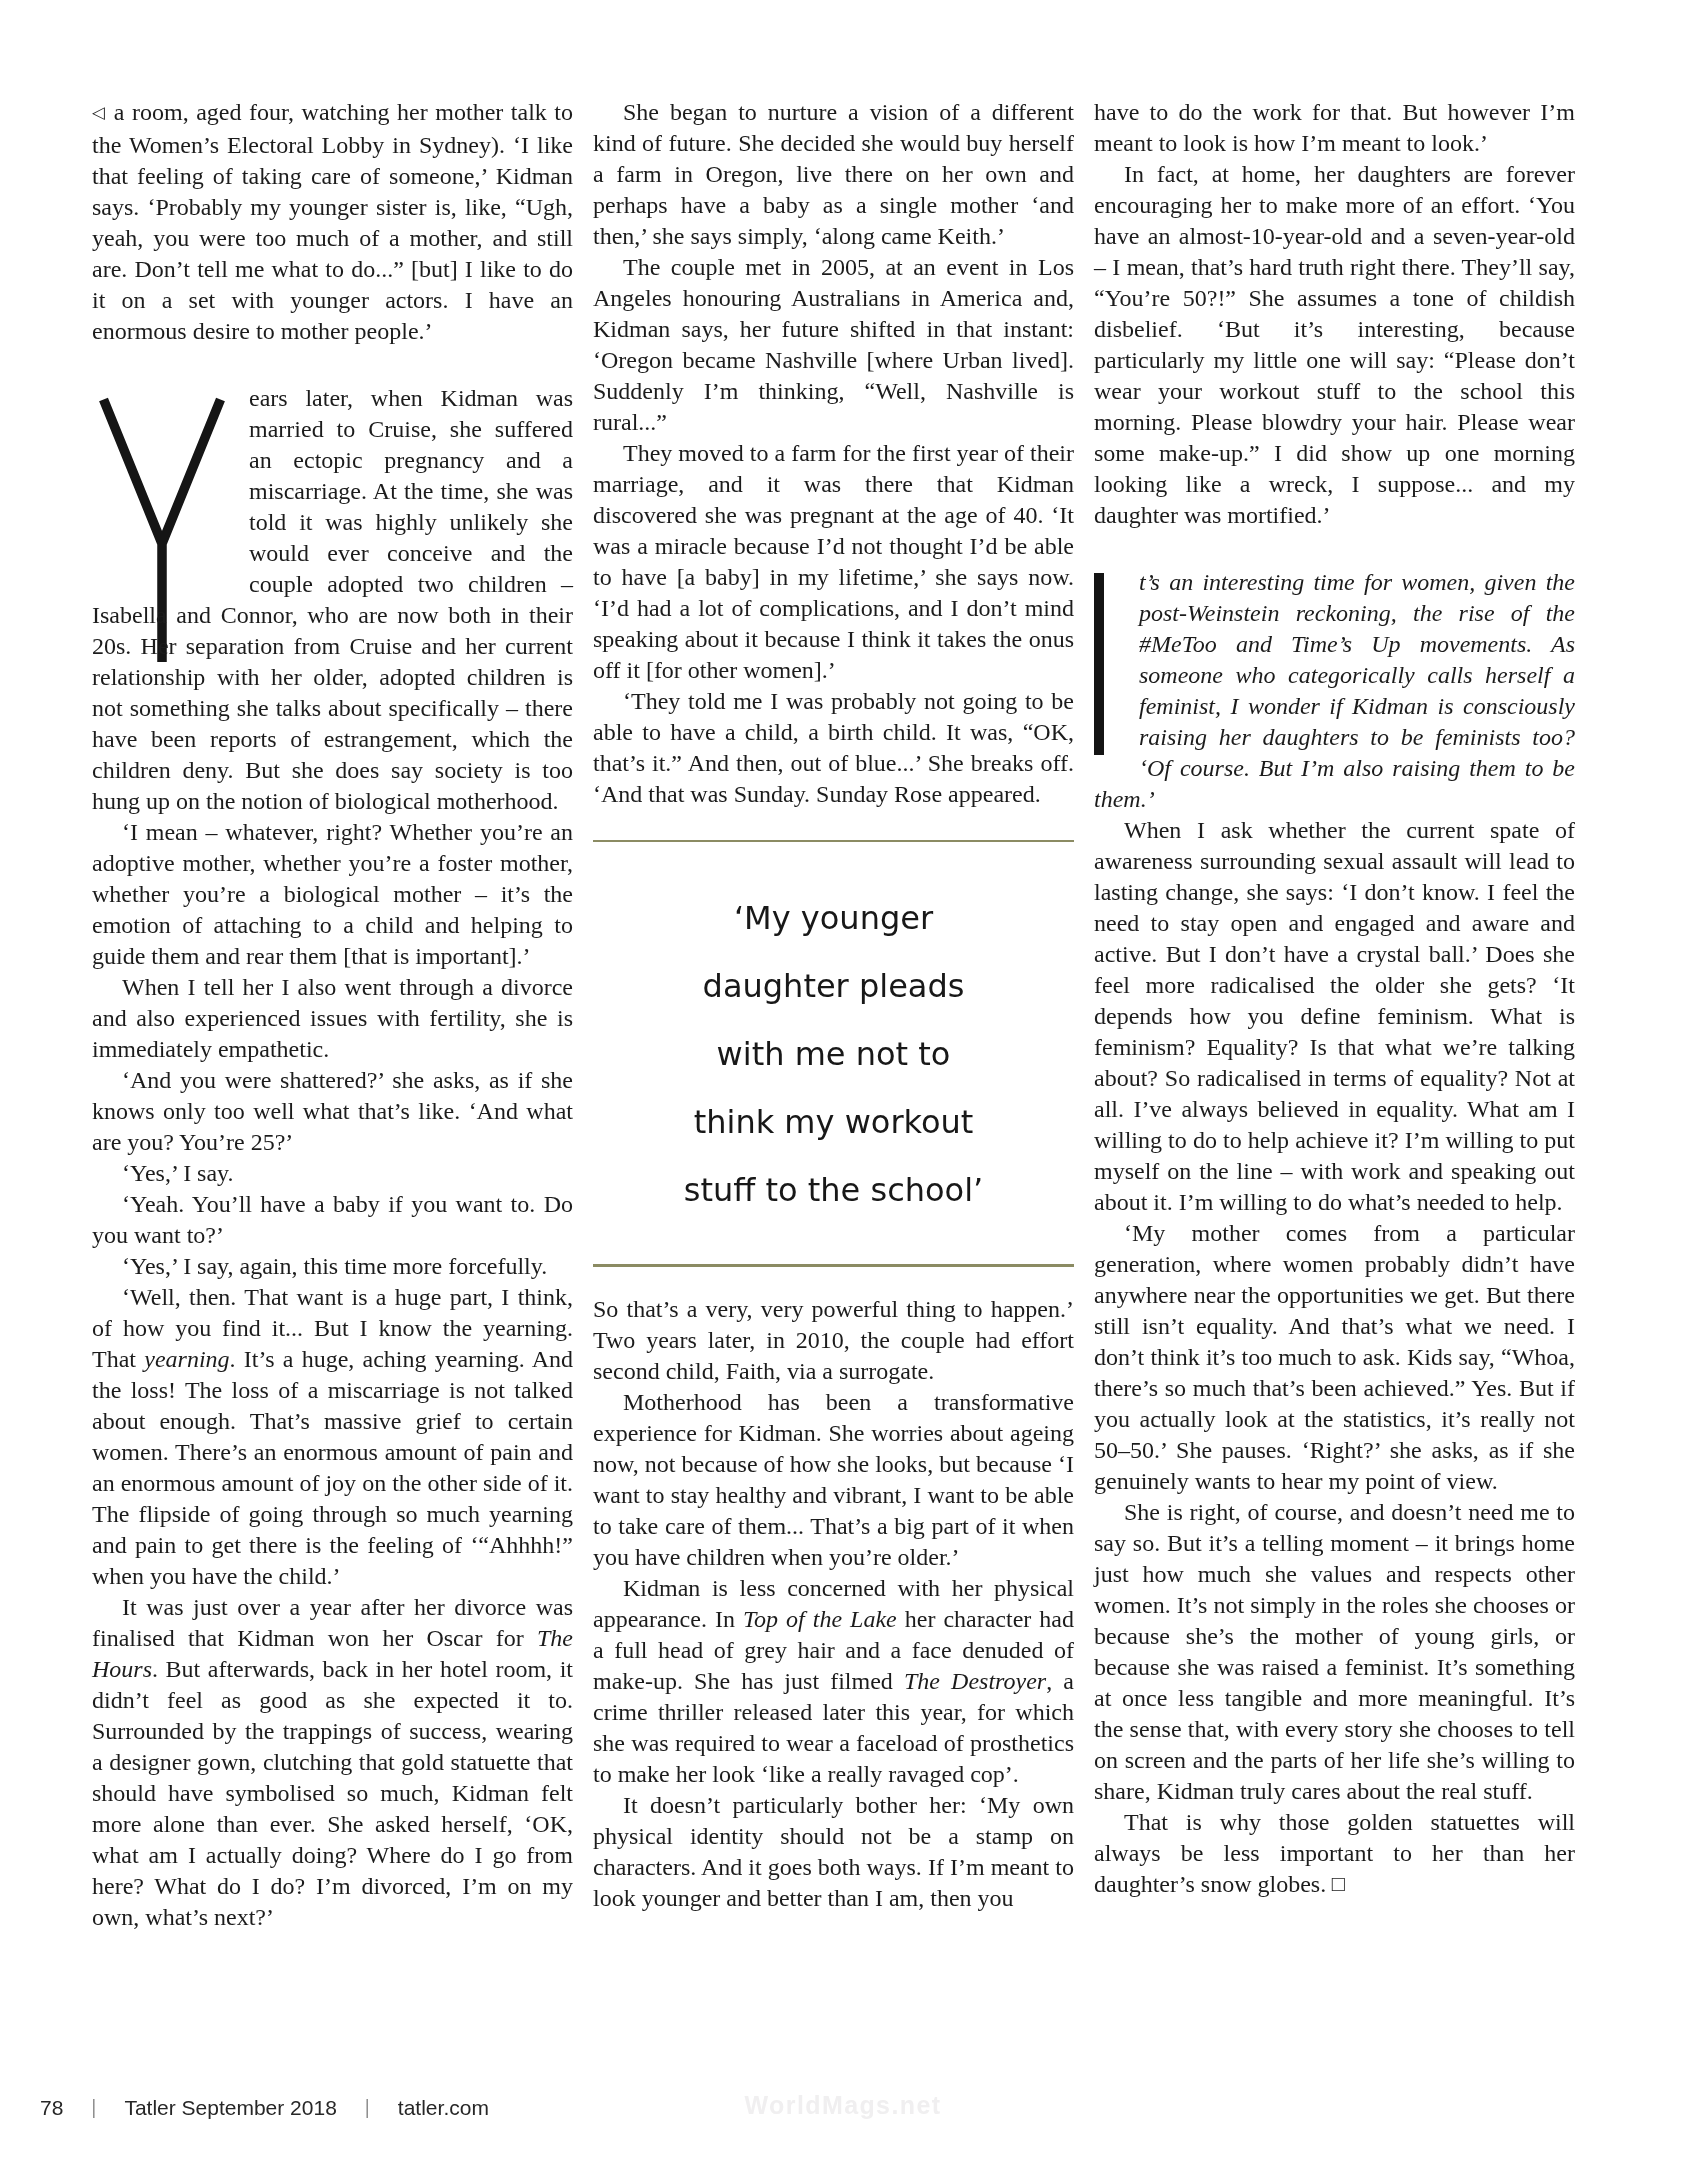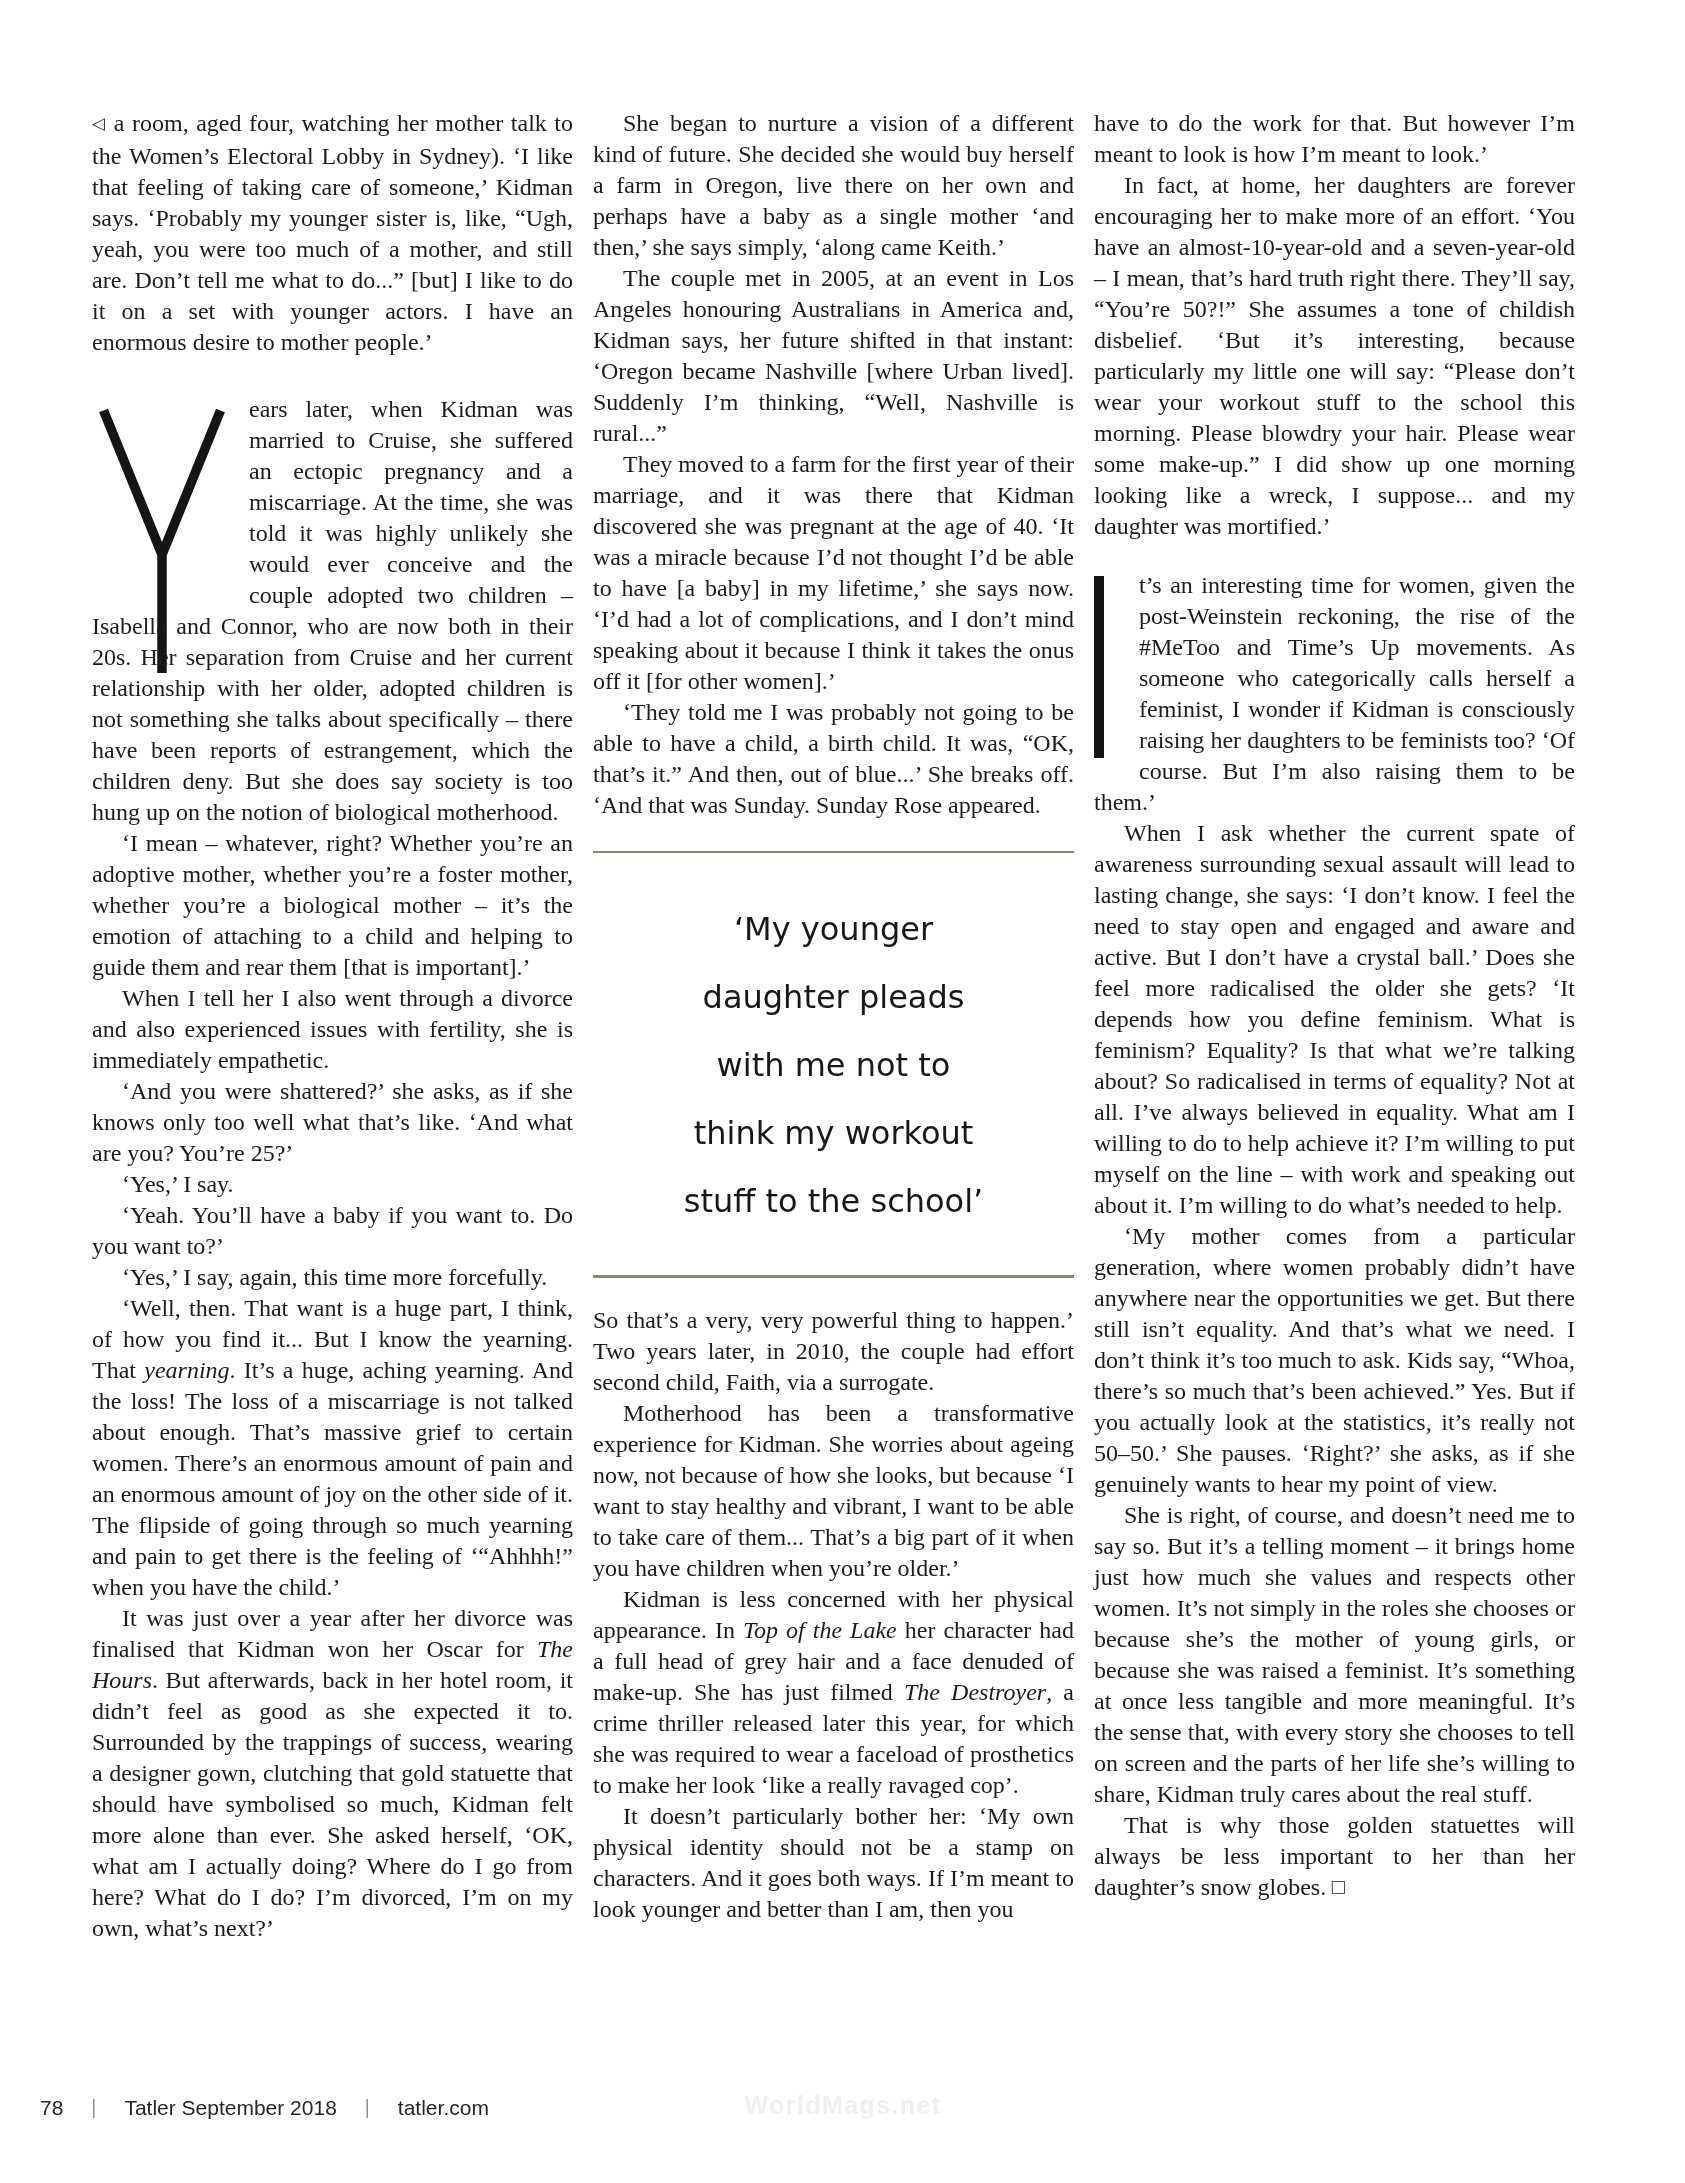--- a/index.html
+++ b/index.html
@@ -1,24 +1,24 @@
 <!DOCTYPE html>
 <html style="--rule: #8b8b63;font-size:7.4px"><head>
 <meta charset="utf-8">
 <style>
   html,body{margin:0;padding:0;background:#ffffff;}
   .page{position:relative;width:1686px;height:2183px;background:#ffffff;overflow:hidden;
         font-family:"Liberation Serif",serif;color:#1c1c1c;}
-  .columns{position:absolute;left:92px;top:108px;width:1485px;display:flex;gap:20px;}
+  .columns{position:absolute;left:92px;top:97px;width:1485px;display:flex;gap:20px;}
   .col{width:481px;font-size:24px;line-height:31px;text-align:justify;}
   .col p{margin:0;padding:0;}
   .col p.ind{text-indent:30px;}
   .col em{}
   p.mt-y{margin-top:36px;}
-  p.mt-i{margin-top:28px;}
+  p.mt-i{margin-top:36px;font-style:italic;}
   .dropY{float:left;width:157px;height:195px;}
   .dropY svg{display:block;width:136px;height:294px;margin-left:1.8px;overflow:visible;}
   .dropI{float:left;width:45px;height:189px;}
   .dropI .bar{width:9.7px;height:182px;background:#141414;margin-top:5.5px;}
   .pullquote{margin:30px 0 27px 0;}
   .pq-rule{height:2.3px;background:var(--rule,#8b8b63);}
   .pq-text{padding:42px 0 40px 0;text-align:center;font-family:"DejaVu Sans",sans-serif;
            font-size:32px;line-height:68px;color:#181818;letter-spacing:0;}
   .pq-line{display:block;}
   .marker{font-size:0.70em;position:relative;top:-2.3px;margin-right:7.4px;letter-spacing:0;}

